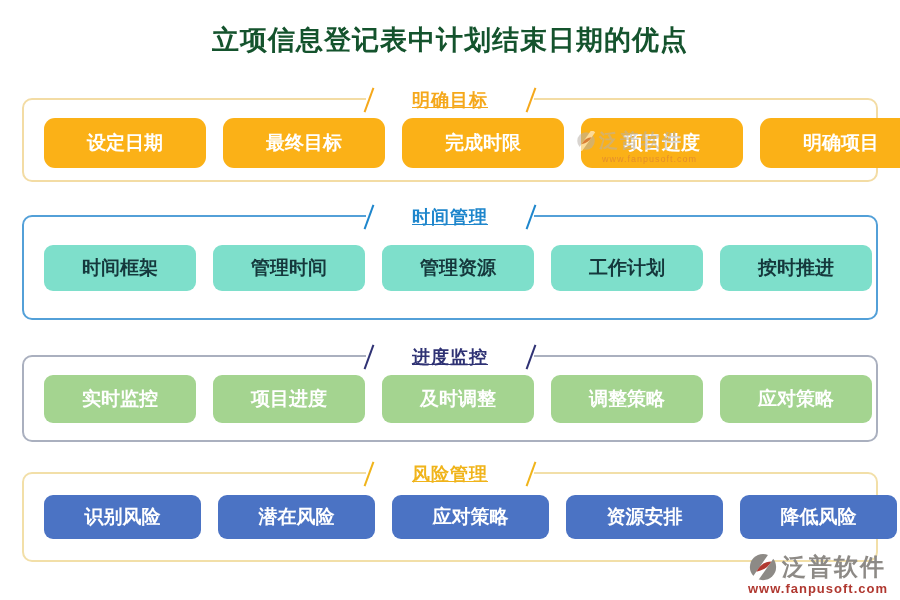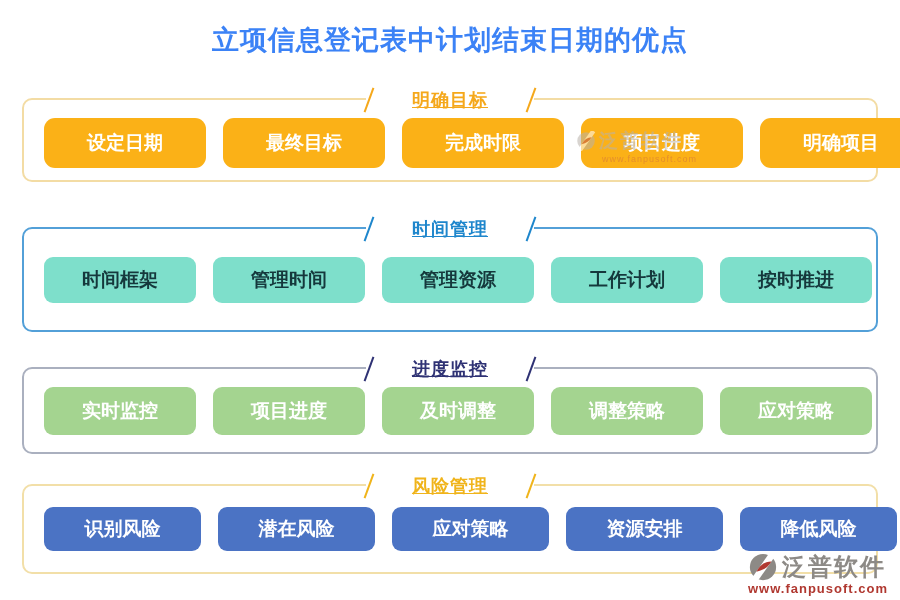--- a/index.html
+++ b/index.html
@@ -2,29 +2,29 @@
 <html><head>
 <meta charset="utf-8">
 <style>
   html,body{margin:0;padding:0;}
   body{
     width:900px;height:600px;background:#ffffff;position:relative;overflow:hidden;
     font-family:"Liberation Sans","DejaVu Sans",sans-serif;
   }
   .page-title{
     margin:0;padding-top:22px;text-align:center;
-    font-size:27px;font-weight:bold;color:#3b82f6;letter-spacing:1px;
+    font-size:27px;font-weight:bold;color:#14532d;letter-spacing:1px;
   }
   .panels{margin:0 22px;position:relative;}
   .panel{
     position:relative;border:2px solid var(--border);border-radius:10px;
     background:#ffffff;
   }
   .s1{--accent:#F5A81B;--border:#F3DCA4;--chip-bg:#FBB117;--chip-fg:#ffffff;height:80px;margin-top:40px;}
-  .s2{--accent:#1E86CC;--border:#53A0D8;--chip-bg:#7EDFCB;--chip-fg:#15383C;height:101px;margin-top:45px;}
+  .s2{--accent:#1E86CC;--border:#53A0D8;--chip-bg:#7EDFCB;--chip-fg:#15383C;height:101px;margin-top:33px;}
   .s3{--accent:#2F3274;--border:#AAB0BF;--chip-bg:#A4D490;--chip-fg:#ffffff;height:83px;margin-top:35px;}
   .s4{--accent:#F0B41B;--border:#F2DFA8;--chip-bg:#4B73C4;--chip-fg:#ffffff;height:86px;margin-top:30px;}
   .panel-head{
     position:absolute;top:0;left:50%;transform:translate(-50%,-50%);
     display:flex;align-items:center;background:#ffffff;padding:0 2px;z-index:3;
   }
   .head-text{
     color:var(--accent);font-size:18px;font-weight:bold;
     margin:0 42px;white-space:nowrap;letter-spacing:1px;text-decoration:underline;
   }

